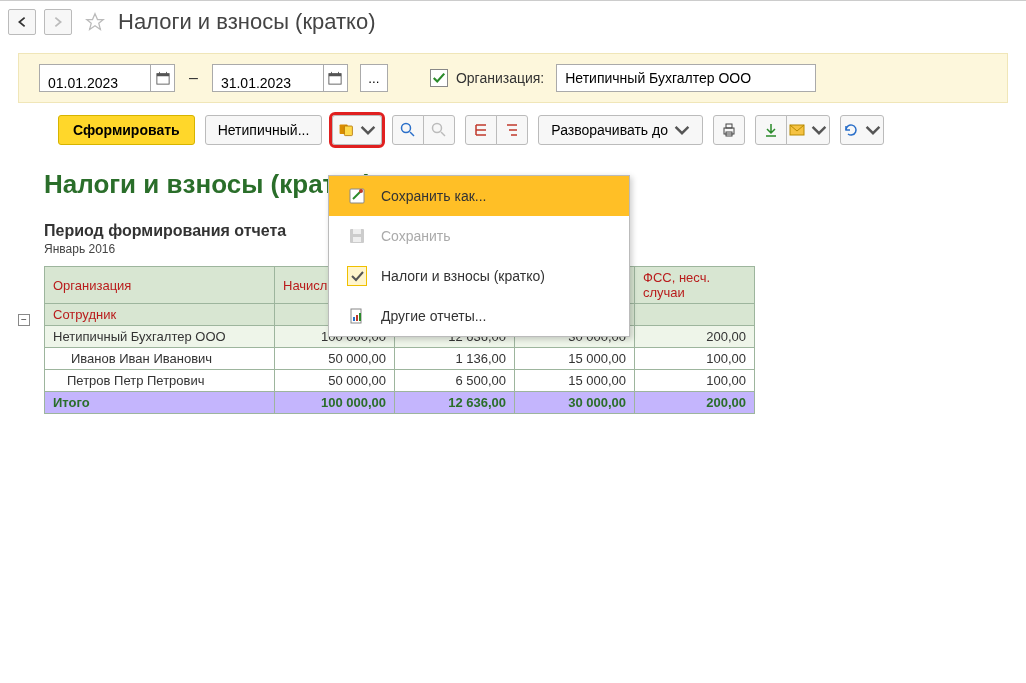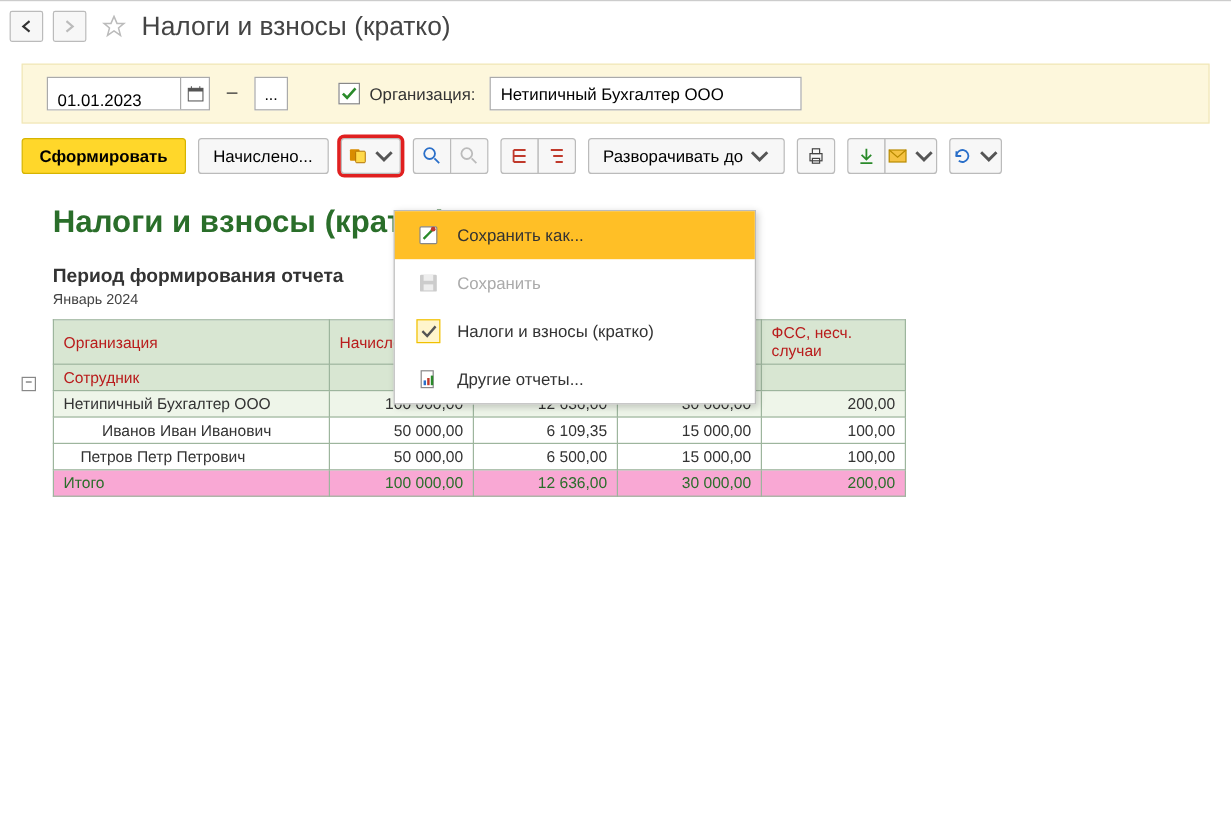--- a/index.html
+++ b/index.html
@@ -22,41 +22,41 @@
   .sep { color: #333; font-size: 16px; padding: 0 2px; }
   .ellipsis-btn { width: 28px; height: 28px; border: 1px solid #aaa; background: #fff; cursor: pointer; display: flex; align-items: center; justify-content: center; }
   .checkbox-wrap { display: flex; align-items: center; gap: 8px; margin-left: 30px; }
   .chk { width: 18px; height: 18px; border: 1px solid #888; background: #fff; display: flex; align-items: center; justify-content: center; }
   .chk svg { width: 14px; height: 14px; stroke: #2a8a2a; stroke-width: 2.5; fill: none; }
   .org-label { font-size: 14px; }
   .org-input { border: 1px solid #aaa; background: #fff; height: 28px; padding: 0 8px; min-width: 260px; font-size: 14px; }
 
   .toolbar { display: flex; align-items: center; gap: 10px; padding: 12px 18px 8px 18px; }
   .btn { height: 30px; border: 1px solid #bbb; background: #f7f7f7; padding: 0 12px; display: inline-flex; align-items: center; gap: 6px; cursor: pointer; border-radius: 3px; font-size: 14px; }
-  .btn-primary { background: #ffd72a; border-color: #d6b400; font-weight: bold; padding: 0 14px; }
+  .btn-primary { background: #ffd72a; border-color: #d6b400; font-weight: bold; padding: 0 14px; margin-left: 40px; }
   .btn-group { display: inline-flex; }
   .btn-group .btn { border-radius: 0; margin-left: -1px; }
   .btn-group .btn:first-child { border-top-left-radius: 3px; border-bottom-left-radius: 3px; margin-left: 0; }
   .btn-group .btn:last-child { border-top-right-radius: 3px; border-bottom-right-radius: 3px; }
   .btn-icon { width: 32px; padding: 0; justify-content: center; }
   .btn svg { width: 16px; height: 16px; }
   .highlight-red { outline: 3px solid #e02020; }
   .dropdown-caret { width: 8px; height: 8px; }
 
   .report-area { padding: 0 18px; position: relative; }
   .report-title { font-size: 26px; font-weight: bold; color: #2a6e2a; padding: 16px 0 0 26px; }
   .report-sub { font-size: 16px; font-weight: bold; padding: 22px 0 0 26px; }
   .report-sub-small { font-size: 12px; color: #444; padding: 2px 0 10px 26px; }
 
   table.data { border-collapse: collapse; margin-left: 26px; }
   table.data th, table.data td { border: 1px solid #9db59d; padding: 3px 8px; font-size: 13px; text-align: left; }
   table.data th { background: #d8e6d2; font-weight: normal; color: #b91c1c; }
   table.data .num { text-align: right; }
   table.data .org-row td { background: #eef5e9; }
-  table.data .total-row td { background: #f9a8d4; font-weight: normal; color: #2a6e2a; }
+  table.data .total-row td { background: #c4b5fd; font-weight: bold; color: #2a6e2a; }
   table.data .emp-row td {}
   .tree-toggle { position: absolute; width: 12px; height: 12px; border: 1px solid #888; background: #fff; font-size: 10px; line-height: 10px; text-align: center; cursor: pointer; }
 
   .dropdown-menu { position: absolute; background: #fff; border: 1px solid #bbb; box-shadow: 2px 2px 6px rgba(0,0,0,0.2); z-index: 100; }
   .dropdown-menu .item { display: flex; align-items: center; height: 40px; gap: 14px; padding: 0 18px; cursor: pointer; min-width: 300px; font-size: 14px; }
   .dropdown-menu .item.highlight { background: #ffbf26; }
   .dropdown-menu .item .micon { width: 20px; height: 20px; display: flex; align-items: center; justify-content: center; }
   .dropdown-menu .item .micon svg { width: 18px; height: 18px; }
   .dropdown-menu .item.disabled { color: #aaa; }
 </style>
@@ -91,35 +91,46 @@
       <span class="cal">
           <svg viewBox="0 0 16 16">
             <rect x="1" y="3" width="14" height="12" fill="none" stroke="#555"></rect>
             <rect x="1" y="3" width="14" height="3" fill="#555"></rect>
             <line x1="4" y1="1" x2="4" y2="5" stroke="#555"></line>
             <line x1="12" y1="1" x2="12" y2="5" stroke="#555"></line>
           </svg>
         </span>
     </div>
     <span class="sep">–</span>
+    <div class="date-field">
+      <input type="text" value="31.01.2023" style="">
+      <span class="cal">
+          <svg viewBox="0 0 16 16">
+            <rect x="1" y="3" width="14" height="12" fill="none" stroke="#555"></rect>
+            <rect x="1" y="3" width="14" height="3" fill="#555"></rect>
+            <line x1="4" y1="1" x2="4" y2="5" stroke="#555"></line>
+            <line x1="12" y1="1" x2="12" y2="5" stroke="#555"></line>
+          </svg>
+        </span>
+    </div>
     <button class="ellipsis-btn">...</button>
     <div class="checkbox-wrap">
       <span class="chk">
           <svg viewBox="0 0 16 16">
             <polyline points="2,8 6,12 14,3"></polyline>
           </svg>
         </span>
       <span class="org-label">Организация:</span>
     </div>
     <input class="org-input" type="text" value="Нетипичный Бухгалтер ООО" style="">
   </div>
 
   <div class="toolbar">
     <button class="btn btn-primary">Сформировать</button>
-    <button class="btn">Начислено...</button>
+    <button class="btn">Нетипичный...</button>
 
     <button class="btn btn-icon highlight-red" style="width:50px;">
       <svg viewBox="0 0 20 20">
           <rect x="2" y="3" width="10" height="12" fill="#d98c00" rx="1"></rect>
           <rect x="8" y="5" width="10" height="12" fill="#ffd94a" stroke="#b07000" rx="1"></rect>
         </svg>
       <svg class="dropdown-caret" viewBox="0 0 10 10">
           <path d="M1 3 L5 7 L9 3" stroke="#555" fill="none" stroke-width="1.5"></path>
         </svg>
     </button>
@@ -197,21 +208,21 @@
         </svg>
       <svg class="dropdown-caret" viewBox="0 0 10 10">
           <path d="M1 3 L5 7 L9 3" stroke="#555" fill="none" stroke-width="1.5"></path>
         </svg>
     </button>
   </div>
 
   <div class="report-area">
     <div class="report-title">Налоги и взносы (кратко)</div>
     <div class="report-sub">Период формирования отчета</div>
-    <div class="report-sub-small">Январь 2024</div>
+    <div class="report-sub-small">Январь 2016</div>
 
     <div style="position:relative;">
       <span class="tree-toggle" style="left:0; top:48px;">−</span>
       <table class="data">
         <thead>
           <tr>
             <th rowspan="2" style="width:230px;">
               <div>Организация</div>
             </th>
             <th rowspan="2" style="width:120px;">Начислено</th>
@@ -231,23 +242,23 @@
         </thead>
         <tbody>
           <tr class="org-row">
             <td>Нетипичный Бухгалтер ООО</td>
             <td class="num">100 000,00</td>
             <td class="num">12 636,00</td>
             <td class="num">30 000,00</td>
             <td class="num">200,00</td>
           </tr>
           <tr class="emp-row">
-            <td style="padding-left:40px;">Иванов Иван Иванович</td>
+            <td style="padding-left:26px;">Иванов Иван Иванович</td>
             <td class="num">50 000,00</td>
-            <td class="num">6 109,35</td>
+            <td class="num">1 136,00</td>
             <td class="num">15 000,00</td>
             <td class="num">100,00</td>
           </tr>
           <tr class="emp-row">
             <td style="padding-left:22px;">Петров Петр Петрович</td>
             <td class="num">50 000,00</td>
             <td class="num">6 500,00</td>
             <td class="num">15 000,00</td>
             <td class="num">100,00</td>
           </tr>

